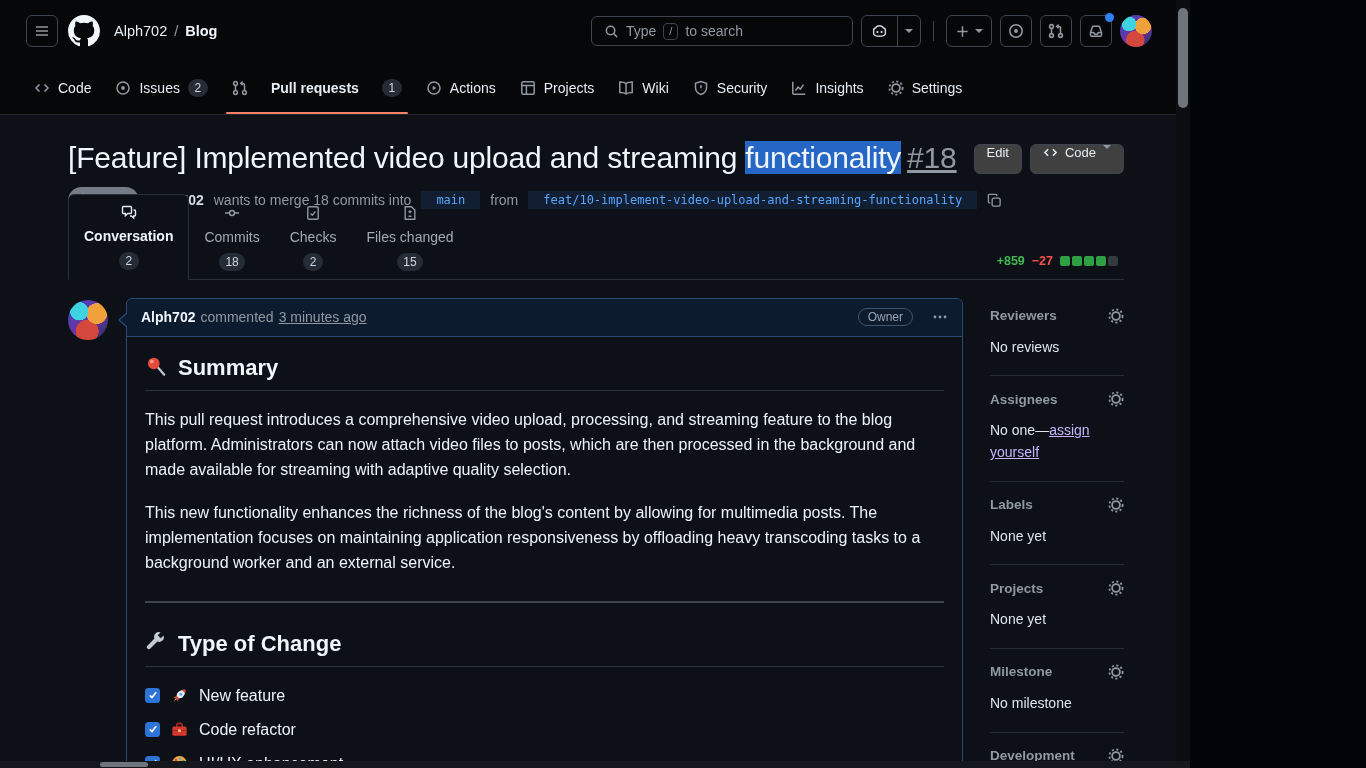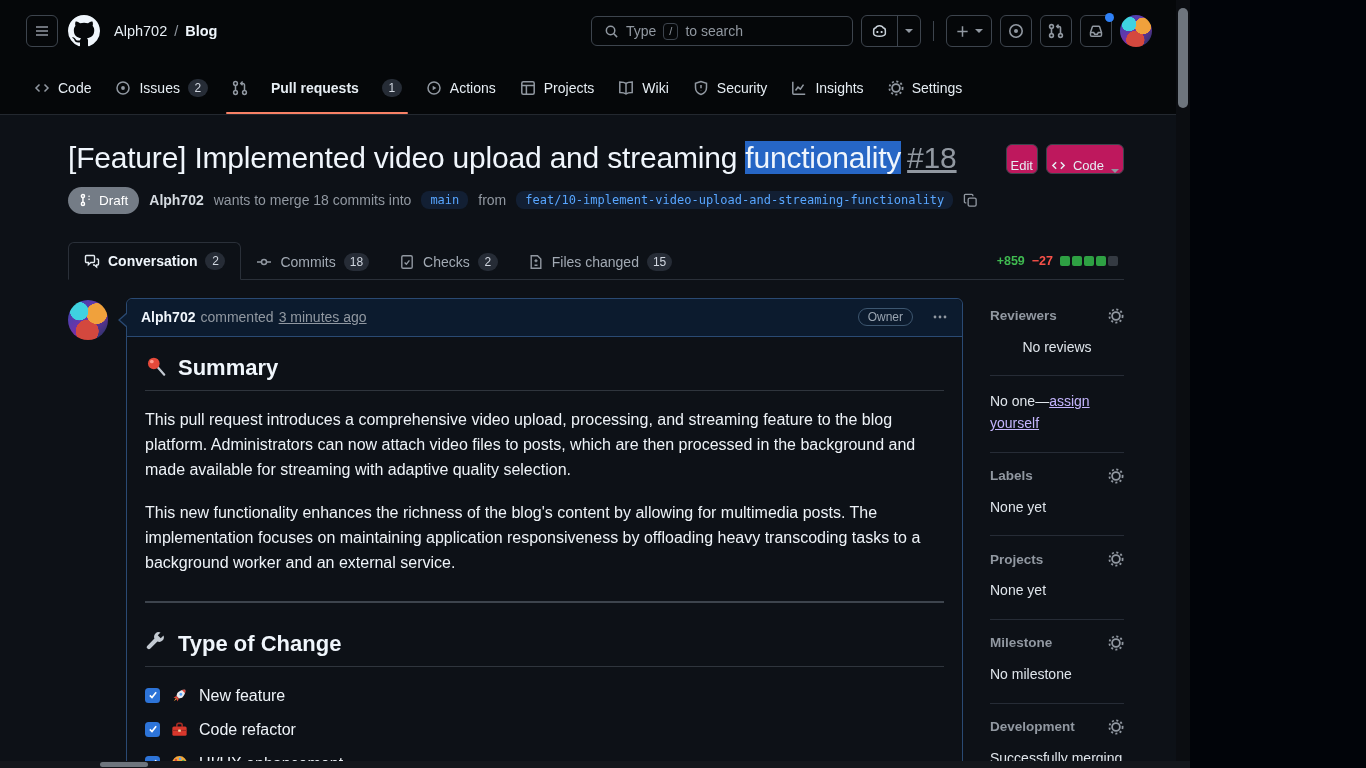--- a/index.html
+++ b/index.html
@@ -45,35 +45,35 @@
   .count-pill { background:#262c36; color:#d1d7e0; border-radius:2em; font-size:12px; line-height:18px; min-width:20px;
                 padding:0 6px; text-align:center; font-weight:400; }
 
   
   .content { padding:24px 66px 0 68px; }
   .title-row { display:flex; align-items:flex-start; justify-content:space-between; gap:16px; }
   .pr-title { font-size:30px; font-weight:400; color:#f0f6fc; line-height:1.25; letter-spacing:-0.2px; }
   .hl { background:#2666c5; }
   .pr-number { color:#9198a1; margin-left:6px;text-decoration:underline; }
   .title-actions { display:flex; gap:8px; padding-top:5px; }
-  .btn { height:30px; display:flex; align-items:flex-end; gap:7px; background:#be185d; border:1px solid #3d444d;
-         border-radius:6px; color:#e6edf3; font-size:13px; padding:0 4px; cursor:pointer; white-space:nowrap; }
+  .btn { height:30px; display:flex; align-items:flex-start; gap:7px; background:#404040; border:1px solid #3d444d;
+         border-radius:6px; color:#e6edf3; font-size:13px; padding:0 12px; cursor:pointer; white-space:nowrap; }
   .btn svg { color:#e6edf3; }
 
   .draft-row { margin-top:10px; display:flex; align-items:center; gap:10px; font-size:14px; color:#9198a1; flex-wrap:nowrap; }
   .draft-pill { background:#747c86; color:#ffffff; border-radius:2em; height:27px; display:flex; align-items:center; gap:6px;
                 padding:0 11px; font-size:13.5px; font-weight:500; }
   .merge-author { color:#d5dbe1; font-weight:700; }
-  .branch { font-family:"DejaVu Sans Mono", monospace; font-size:12px; color:#58a6ff; background:#121f33; border-radius:8px;
-            padding:2px 9px; cursor:pointer; }
+  .branch { font-family:"DejaVu Sans Mono", monospace; font-size:12px; color:#58a6ff; background:#121f33; border-radius:0;
+            padding:2px 15px; cursor:pointer; }
   .copy-btn { color:#9198a1; display:flex; align-items:center; cursor:pointer; }
 
   
   .tabs-row { margin-top:26px; position:relative; border-bottom:1px solid #2a3039; display:flex; align-items:flex-end; height:40px; }
-  .pr-tab { display:flex; align-items:center; gap:8px; padding:9px 15px; font-size:14px; color:#a2aab4; cursor:pointer; margin-bottom:-1px; }
+  .pr-tab { display:flex; align-items:center; gap:8px; padding:9px 15px; font-size:14px; color:#a2aab4; cursor:pointer; margin-bottom:-1px;flex-direction:column; }
   .pr-tab svg { color:#9198a1; }
   .pr-tab.active { background:#0d1117; border:1px solid #2a3039; border-bottom-color:#0d1117; border-radius:6px 6px 0 0;
                    color:#f0f6fc; font-weight:600; }
   .pr-tab.active svg { color:#e6edf3; }
   .diffstat { position:absolute; right:6px; bottom:11px; display:flex; align-items:center; gap:7px; font-size:12.5px; font-weight:700; }
   .adds { color:#3fb950; }
   .dels { color:#f85149; }
   .blocks { display:flex; gap:2px; }
   .blk { width:10px; height:10px; border-radius:2px; }
   .blk.g { background:#2ea043; }
@@ -454,34 +454,43 @@
                 <span>UI/UX enhancement</span>
               </div>
 
             </div>
           </div>
         </div>
       </div>
 
       <div class="sidebar">
 
-        <div class="side-section" style="padding-top:6px;text-align:center;">
+        <div class="side-section" style="padding-top:6px;">
           <div class="side-title">
             <span>Reviewers</span>
             <span class="side-gear">
               <svg width="16" height="16" viewBox="0 0 16 16" fill="none" stroke="currentColor">
                   <circle cx="8" cy="8" r="6.6" stroke-width="1.8" stroke-dasharray="2.1 2.35"></circle>
                   <circle cx="8" cy="8" r="3.9" stroke-width="1.8"></circle>
                 </svg>
             </span>
           </div>
           <div class="side-value">No reviews</div>
         </div>
 
         <div class="side-section">
+          <div class="side-title">
+            <span>Assignees</span>
+            <span class="side-gear">
+              <svg width="16" height="16" viewBox="0 0 16 16" fill="none" stroke="currentColor">
+                  <circle cx="8" cy="8" r="6.6" stroke-width="1.8" stroke-dasharray="2.1 2.35"></circle>
+                  <circle cx="8" cy="8" r="3.9" stroke-width="1.8"></circle>
+                </svg>
+            </span>
+          </div>
           <div class="side-value"><span>No one—</span><span class="side-link">assign yourself</span></div>
         </div>
 
         <div class="side-section">
           <div class="side-title">
             <span>Labels</span>
             <span class="side-gear">
               <svg width="16" height="16" viewBox="0 0 16 16" fill="none" stroke="currentColor">
                   <circle cx="8" cy="8" r="6.6" stroke-width="1.8" stroke-dasharray="2.1 2.35"></circle>
                   <circle cx="8" cy="8" r="3.9" stroke-width="1.8"></circle>

